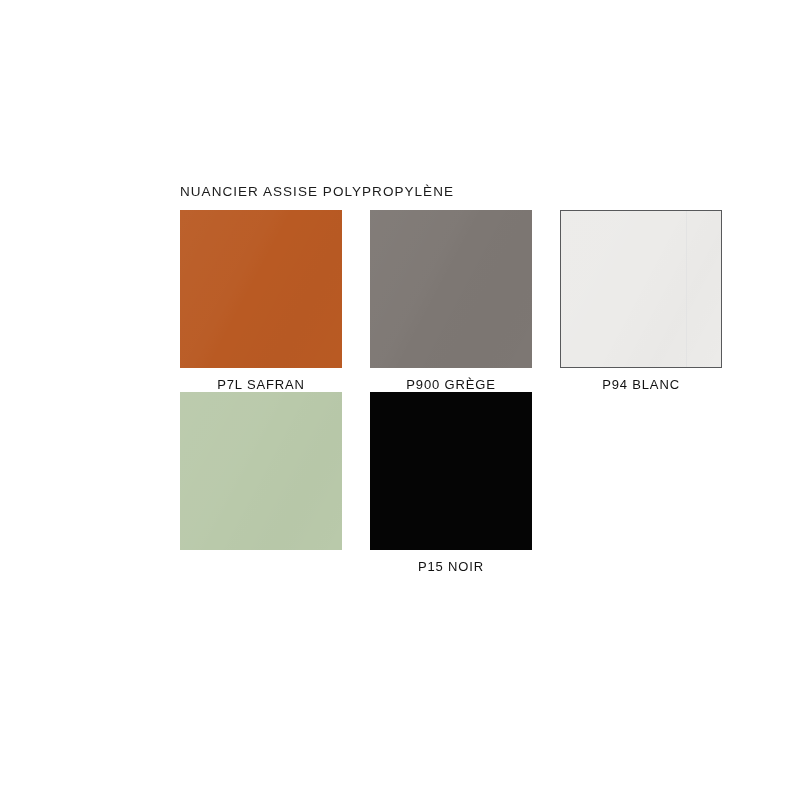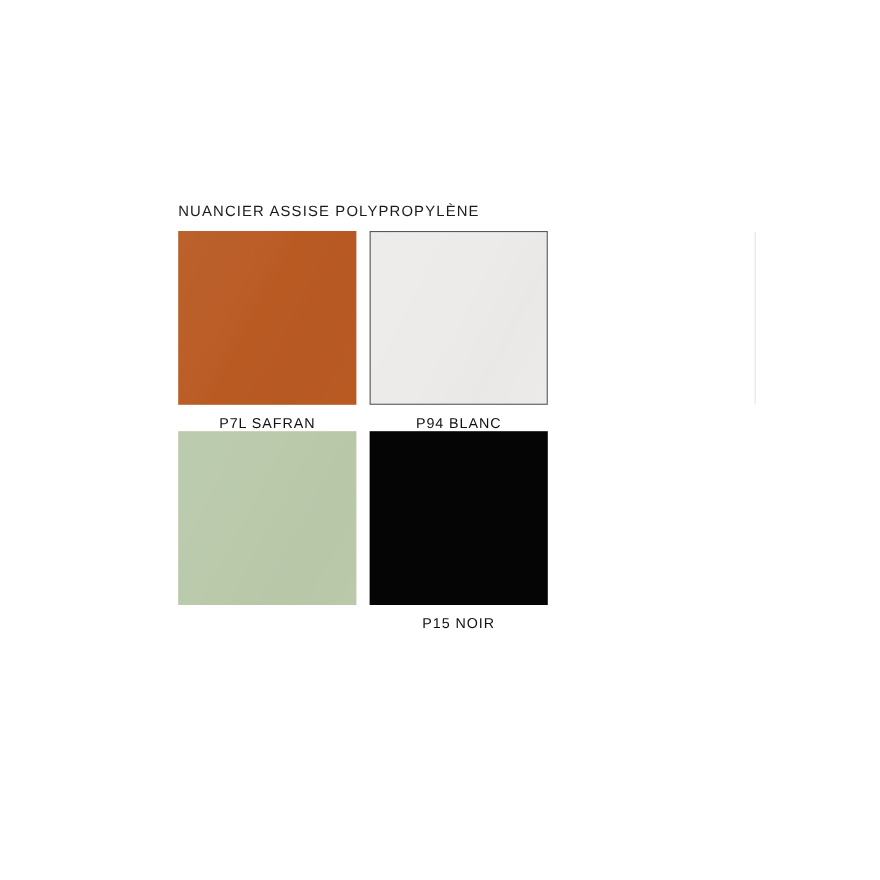--- a/index.html
+++ b/index.html
@@ -9,38 +9,38 @@
   body {
     width: 800px;
     height: 800px;
     background: #ffffff;
     font-family: "Liberation Sans", sans-serif;
     overflow: hidden;
   }
 
   #swatch-board {
     position: absolute;
-    left: 122px;
+    left: 140px;
     top: 184px;
     width: 526px;
     padding-left: 40px;
   }
 
   #board-title {
     font-size: 13.5px;
     letter-spacing: 1.05px;
     color: #1b1b1b;
     line-height: 16px;
     white-space: nowrap;
     margin-bottom: 10px;
   }
 
   .swatch-row {
     display: flex;
-    gap: 12px;
+    gap: 28px;
   }
   .swatch-row.row-second {
     margin-top: 0px;
   }
 
   .swatch-cell {
     width: 162px;
   }
 
   .swatch-chip {
@@ -95,20 +95,26 @@
 
   <div class="swatch-row row-first">
 
     <div class="swatch-cell">
       <div class="swatch-chip" style="background-color: rgb(185, 90, 35);">
         <div class="sheen"></div>
       </div>
       <div class="swatch-label">P7L SAFRAN</div>
     </div>
 
+    <div class="swatch-cell">
+      <div class="swatch-chip" style="background-color: rgb(125, 119, 115);">
+        <div class="sheen"></div>
+      </div>
+      <div class="swatch-label">P900 GRÈGE</div>
+    </div>
 
     <div class="swatch-cell">
       <div class="swatch-chip bordered" style="background-color: rgb(236, 235, 233);">
         <div class="sheen"></div>
       </div>
       <div class="swatch-label">P94 BLANC</div>
     </div>
 
   </div>
 

